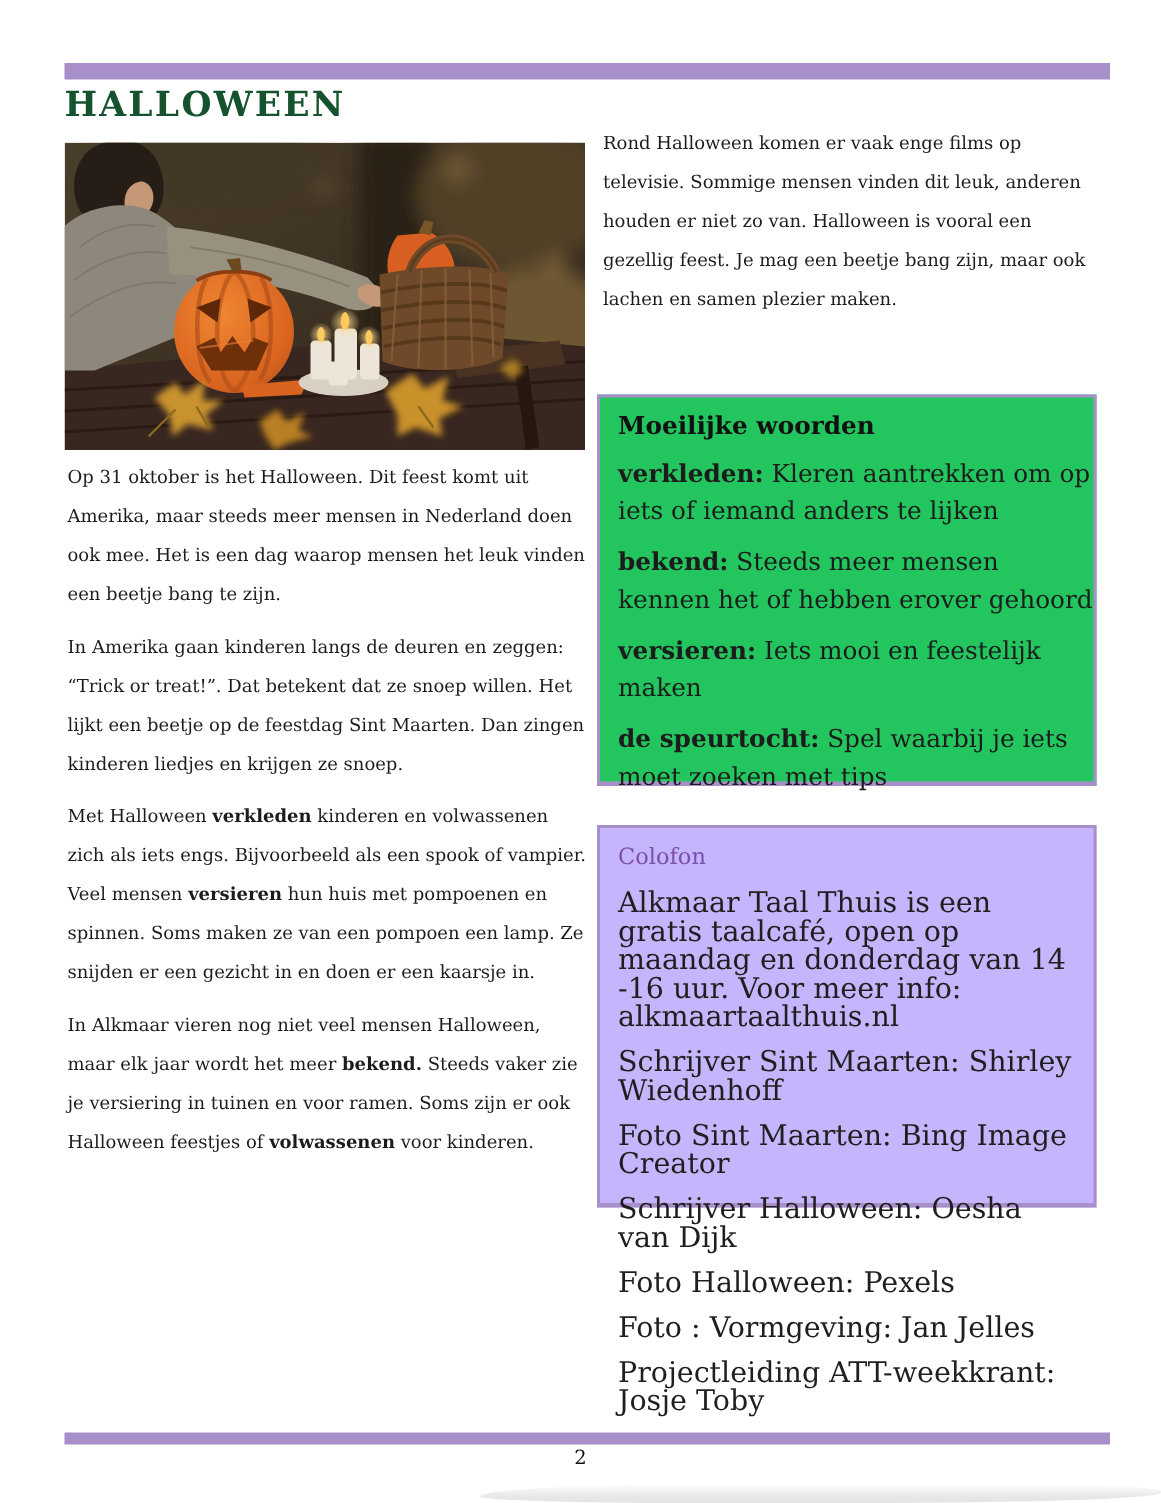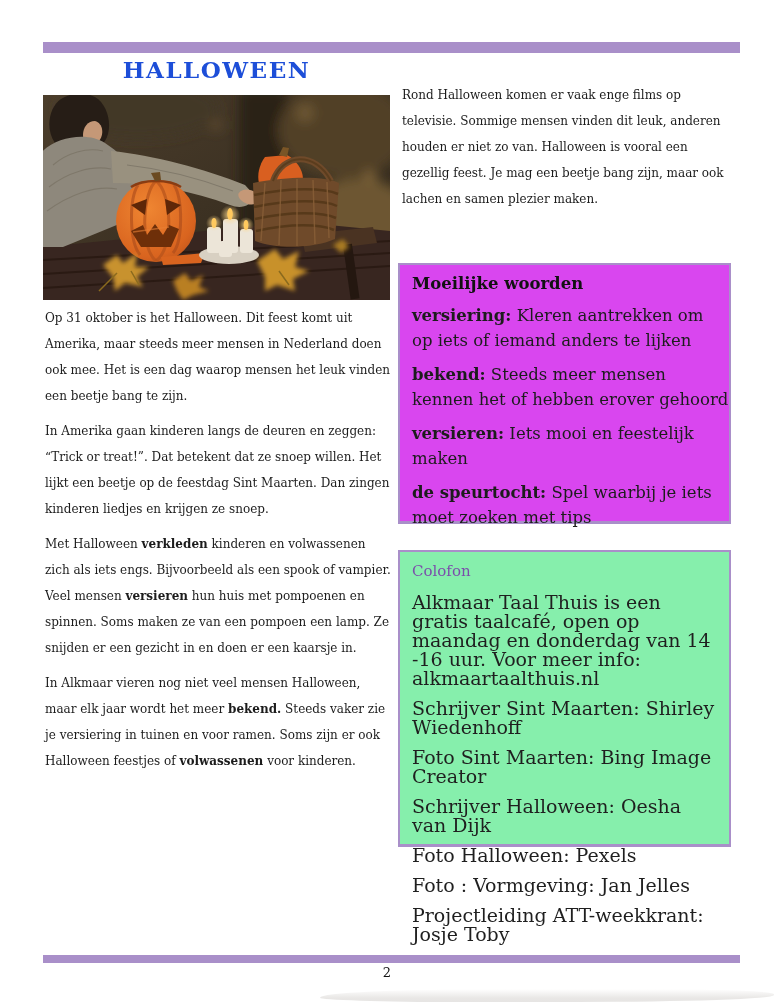--- a/index.html
+++ b/index.html
@@ -7,50 +7,50 @@
     position:relative; width:774px; height:1002px; background:#ffffff;
     font-family:"DejaVu Serif","Liberation Serif",serif; overflow:hidden;
     color:#1e1e1e;
   }
   .accent-bar{position:absolute; background:#a98fc9;}
   .top-bar{left:43px; top:42px; width:697px; height:11px;}
   .bottom-bar{left:43px; top:955px; width:697px; height:8px;}
 
   .page-title{
     position:absolute; left:43px; top:56px; width:347px;
-    text-align:center; font-size:23px; font-weight:700;
-    letter-spacing:1.5px; color:#1d4ed8; margin:0;
+    font-size:23px; font-weight:700;
+    letter-spacing:1.5px; color:#14532d; margin:0;
   }
 
   .photo{
     position:absolute; left:43px; top:95px; width:347px; height:205px;
     overflow:hidden;
   }
   .photo svg{display:block;}
 
   .body-text p.para{
     margin:0 0 9px 0; font-size:12px; line-height:26px; color:#1c1c1c;
   }
   .body-text p.para b{font-weight:700;}
   .left-text{position:absolute; left:45px; top:305px; width:348px;}
   .right-text{position:absolute; left:402px; top:82px; width:332px;}
 
   .word-box{
     position:absolute; left:398px; top:263px; width:333px; height:261px;
     border:2px solid #a98fc9; border-bottom-width:3px; box-sizing:border-box;
-    padding:9px 0 6px 12px; background:#d946ef;
+    padding:9px 0 6px 12px; background:#22c55e;
   }
   .word-box-title{font-size:16.5px; font-weight:700; margin:0 0 10px 0; color:#111;}
   .word-box p.entry{margin:0 0 9px 0; font-size:16.5px; line-height:25px; color:#1c1c1c;}
   .word-box p.entry b{font-weight:700;}
 
   .colofon-box{
-    position:absolute; left:398px; top:550px; width:333px; height:297px;
+    position:absolute; left:398px; top:550px; width:333px; height:255px;
     border:2px solid #a98fc9; border-bottom-width:3px; box-sizing:border-box;
-    padding:10px 12px; background:#86efac;
+    padding:10px 12px; background:#c4b5fd;
   }
   .colofon-title{font-size:15px; color:#7b4fab; margin:0 0 13px 0;}
   .colofon-box p.cline{margin:0 0 11px 0; font-size:19px; line-height:19px; color:#1f1f1f;}
 
   .page-number{
     position:absolute; left:0; top:965px; width:774px; text-align:center;
     font-size:13px; color:#111;
   }
   .bottom-smudge{
     position:absolute; left:320px; top:989px; width:454px; height:13px;
@@ -191,21 +191,21 @@
       <p class="para"><span>In Alkmaar vieren nog niet veel mensen Halloween, maar elk jaar wordt het meer </span><b>bekend.</b><span> Steeds vaker zie je versiering in tuinen en voor ramen. Soms zijn er ook Halloween feestjes of </span><b>volwassenen</b><span> voor kinderen.</span></p>
     </div>
 
   <div class="body-text right-text" id="right-paragraphs">
       <p class="para"><span>Rond Halloween komen er vaak enge films op televisie. Sommige mensen vinden dit leuk, anderen houden er niet zo van. Halloween is vooral een gezellig feest. Je mag een beetje bang zijn, maar ook lachen en samen plezier maken.</span></p>
     </div>
 
   <div class="word-box">
     <p class="word-box-title">Moeilijke woorden</p>
     <div id="word-entries">
-        <p class="entry"><b>versiering:</b><span> Kleren aantrekken om op iets of iemand anders te lijken</span></p>
+        <p class="entry"><b>verkleden:</b><span> Kleren aantrekken om op iets of iemand anders te lijken</span></p>
         <p class="entry"><b>bekend:</b><span> Steeds meer mensen kennen het of hebben erover gehoord</span></p>
         <p class="entry"><b>versieren:</b><span> Iets mooi en feestelijk maken</span></p>
         <p class="entry"><b>de speurtocht:</b><span> Spel waarbij je iets moet zoeken met tips</span></p>
       </div>
   </div>
 
   <div class="colofon-box">
     <p class="colofon-title">Colofon</p>
     <div id="colofon-lines">
         <p class="cline">Alkmaar Taal Thuis is een gratis taalcafé, open op maandag en donderdag van 14 -16 uur. Voor meer info: alkmaartaalthuis.nl</p>

